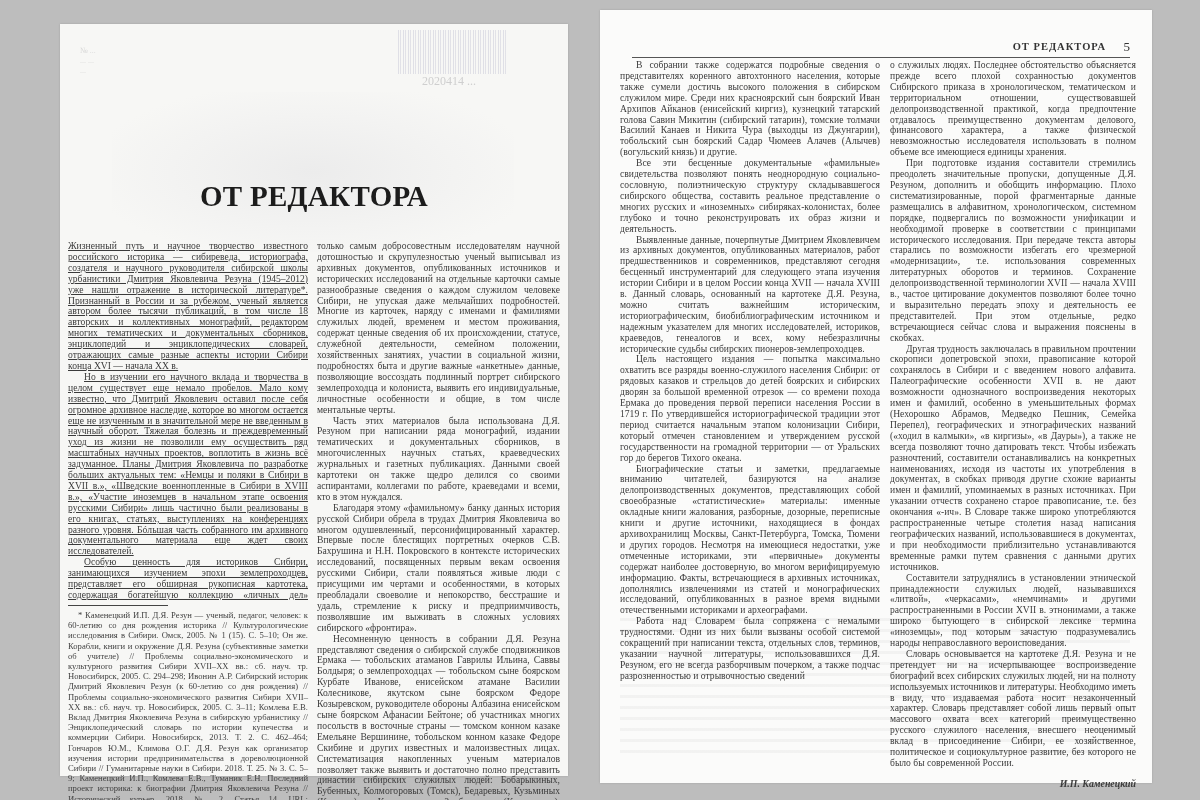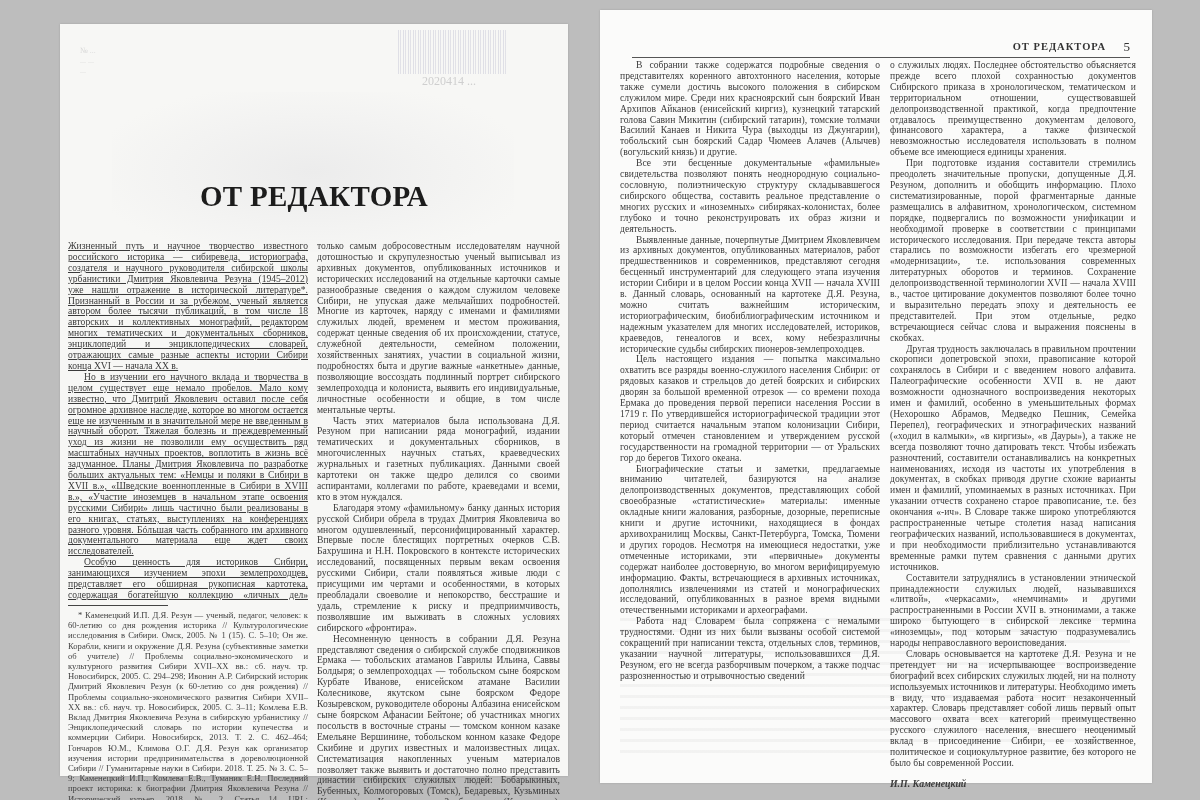--- a/index.html
+++ b/index.html
@@ -44,21 +44,21 @@
   .footnote { font-size:8.6px; line-height:10.2px; text-align:justify; text-indent:10px; color:#3f3f3f; }
 
   .r-header {
     position:absolute; left:32px; right:22px; top:29px; height:18px;
     border-bottom:1.5px solid #555;
   }
   .r-head-title { position:absolute; right:24px; top:2px; font-size:10.5px; font-weight:bold; letter-spacing:1px; color:#333; }
   .r-page-num { position:absolute; right:0; top:0; font-size:13px; color:#333; }
   #right-col-1 { left:20px; top:50px; width:260px; }
   #right-col-2 { left:290px; top:50px; width:246px; }
-  .signature { text-align:left; font-style:italic; font-weight:bold; margin-top:10px; font-size:9.8px; }
+  .signature { text-align:right; font-style:italic; font-weight:bold; margin-top:10px; font-size:9.8px; }
   .ghost { position:absolute; left:20px; top:600px; width:510px; height:150px;
     background: repeating-linear-gradient(180deg, rgba(0,0,0,0) 0 8px, rgba(0,0,0,0.035) 8px 11px); }
 </style>
 </head>
 <body>
 
 <div class="page" id="left-page">
   <div class="stamp" style="left:20px;top:22px;">
     <div>№ ...</div>
     <div>... ...</div>

